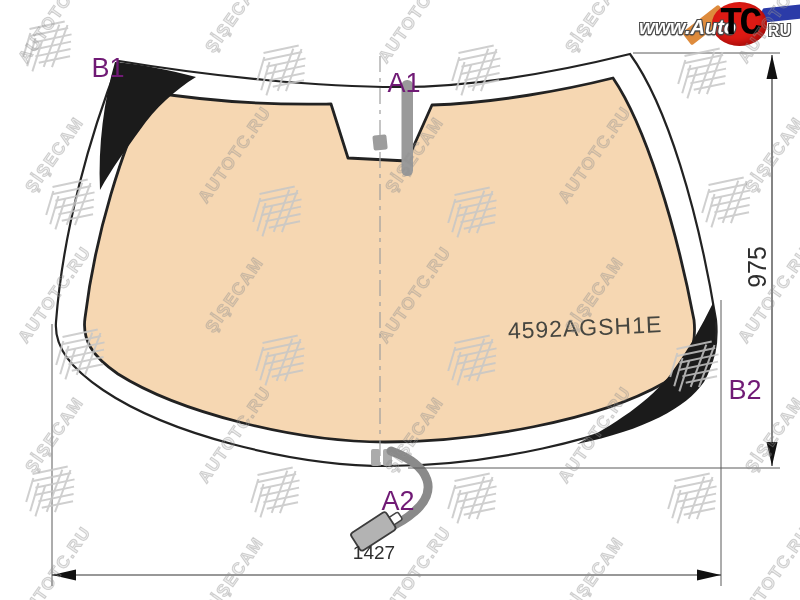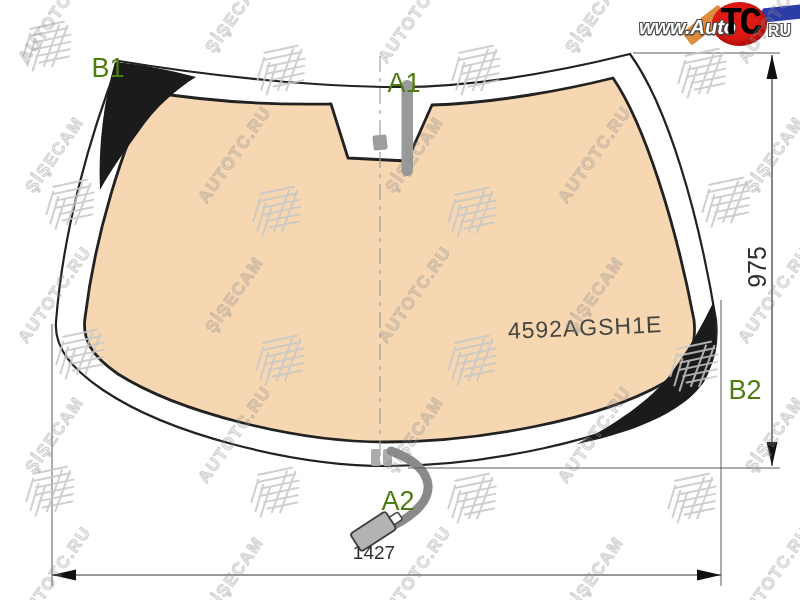--- a/index.html
+++ b/index.html
@@ -1,21 +1,21 @@
 <!DOCTYPE html>
 <html><head>
 <meta charset="utf-8">
 <style>
   html,body{margin:0;padding:0;background:#fff;}
   #stage{position:relative;width:800px;height:600px;background:#fff;overflow:hidden;
          font-family:"Liberation Sans", sans-serif;}
   #stage svg{position:absolute;left:0;top:0;}
 
   
-  .draw-label{position:absolute;color:#4d7c0f;font-size:27px;line-height:1;
+  .draw-label{position:absolute;color:#701a75;font-size:27px;line-height:1;
               transform:translateX(-50%);white-space:nowrap;}
   #label-a1{left:404px;top:70px;}
   #label-b1{left:108px;top:55px;}
   #label-b2{left:745px;top:377px;}
   #label-a2{left:398px;top:488px;}
   #dim-width{position:absolute;left:374px;top:542px;transform:translateX(-50%);
              color:#2e2e2e;font-size:19px;}
   #dim-height{position:absolute;left:757px;top:267px;transform:translate(-50%,-50%) rotate(-90deg);
               color:#2e2e2e;font-size:25px;white-space:nowrap;}
   #part-number{position:absolute;left:585px;top:328px;transform:translate(-50%,-50%) rotate(-2.5deg);

